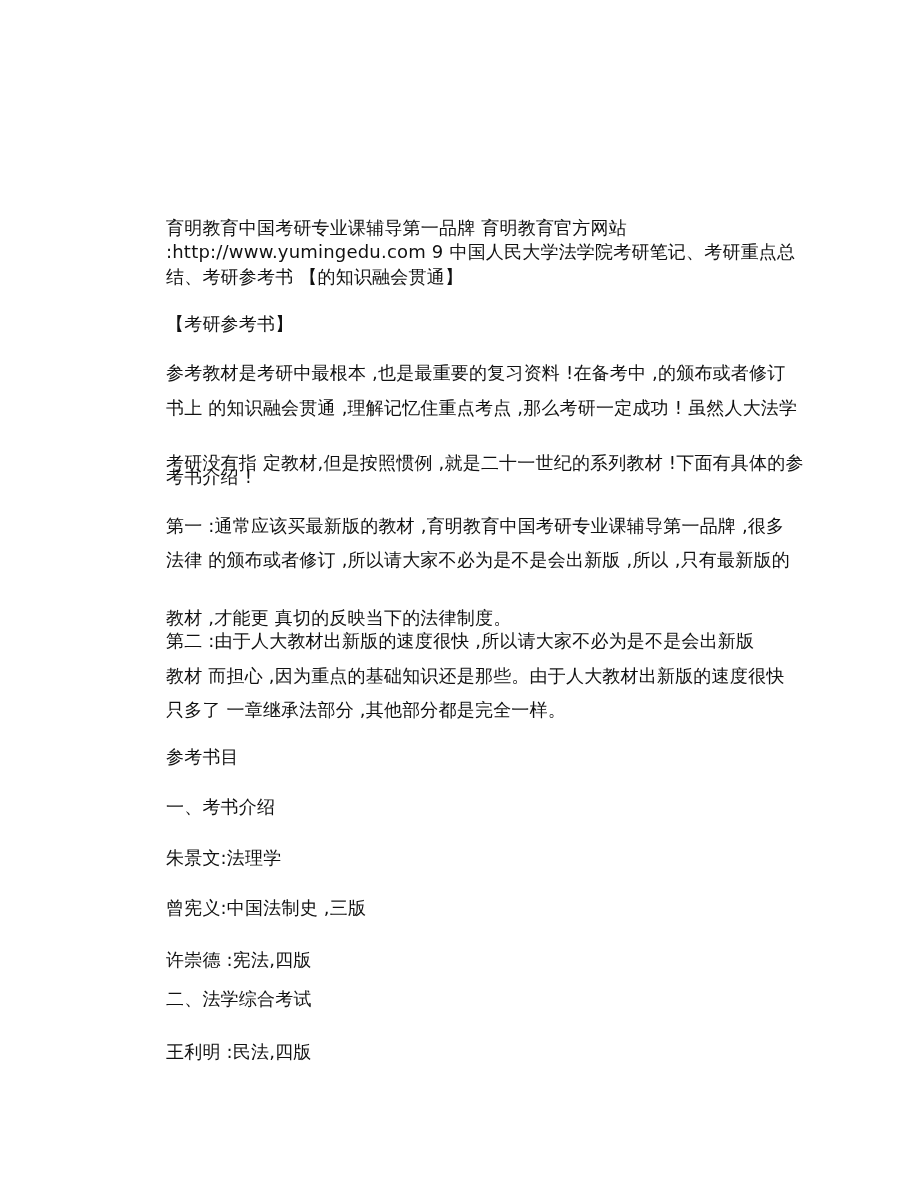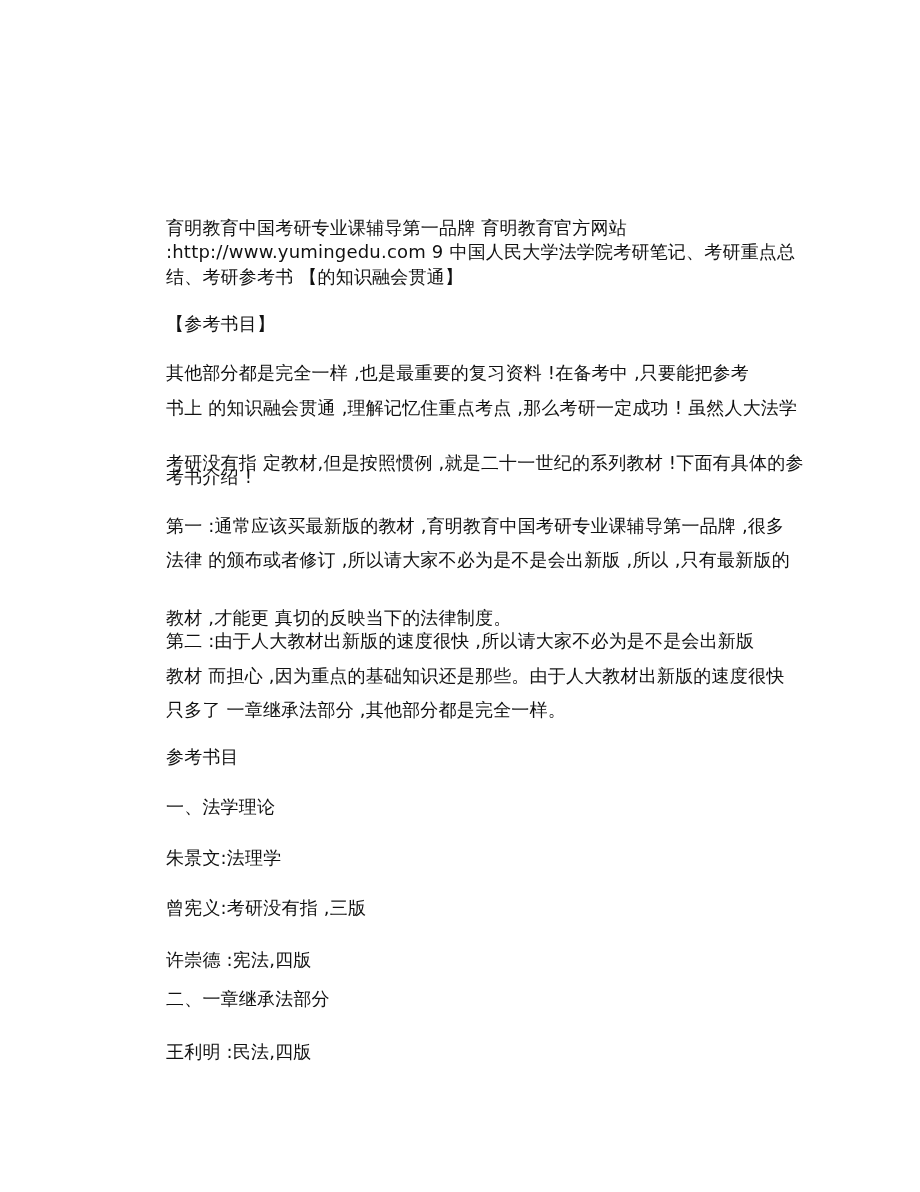--- a/index.html
+++ b/index.html
@@ -33,44 +33,44 @@
 <body>
 
 <div class="page">
 
   <div>
     <div class="line" style="top:216px">育明教育中国考研专业课辅导第一品牌  育明教育官方网站</div>
     <div class="line" style="top:240px">:http://www.yumingedu.com 9 中国人民大学法学院考研笔记、考研重点总</div>
     <div class="line" style="top:265px">结、考研参考书 【的知识融会贯通】</div>
   </div>
 
-  <div class="line" style="top:312px">【参考书目】</div>
+  <div class="line" style="top:312px">【考研参考书】</div>
 
   <div>
-    <div class="line" style="top:361px">其他部分都是完全一样 ,也是最重要的复习资料 !在备考中 ,只要能把参考</div>
+    <div class="line" style="top:361px">参考教材是考研中最根本 ,也是最重要的复习资料 !在备考中 ,的颁布或者修订</div>
     <div class="line" style="top:396px">书上  的知识融会贯通 ,理解记忆住重点考点 ,那么考研一定成功 ! 虽然人大法学</div>
     <div class="line" style="top:451px">考研没有指  定教材,但是按照惯例 ,就是二十一世纪的系列教材 !下面有具体的参</div>
     <div class="line" style="top:465px">考书介绍 !</div>
   </div>
 
   <div>
     <div class="line" style="top:514px">第一 :通常应该买最新版的教材 ,育明教育中国考研专业课辅导第一品牌 ,很多</div>
     <div class="line" style="top:548px">法律  的颁布或者修订 ,所以请大家不必为是不是会出新版 ,所以 ,只有最新版的</div>
     <div class="line" style="top:606px">教材 ,才能更  真切的反映当下的法律制度。</div>
   </div>
 
   <div>
     <div class="line" style="top:629px">第二 :由于人大教材出新版的速度很快 ,所以请大家不必为是不是会出新版</div>
     <div class="line" style="top:664px">教材  而担心 ,因为重点的基础知识还是那些。由于人大教材出新版的速度很快</div>
     <div class="line" style="top:698px">只多了  一章继承法部分 ,其他部分都是完全一样。</div>
   </div>
 
   <div>
     <div class="line" style="top:745px">参考书目</div>
-    <div class="line" style="top:795px">一、法学理论</div>
+    <div class="line" style="top:795px">一、考书介绍</div>
     <div class="line" style="top:846px">朱景文:法理学</div>
-    <div class="line" style="top:896px">曾宪义:考研没有指  ,三版</div>
+    <div class="line" style="top:896px">曾宪义:中国法制史  ,三版</div>
     <div class="line" style="top:948px">许崇德  :宪法,四版</div>
-    <div class="line" style="top:987px">二、一章继承法部分</div>
+    <div class="line" style="top:987px">二、法学综合考试</div>
     <div class="line" style="top:1040px">王利明  :民法,四版</div>
   </div>
 
 </div>
 
 </body></html>

